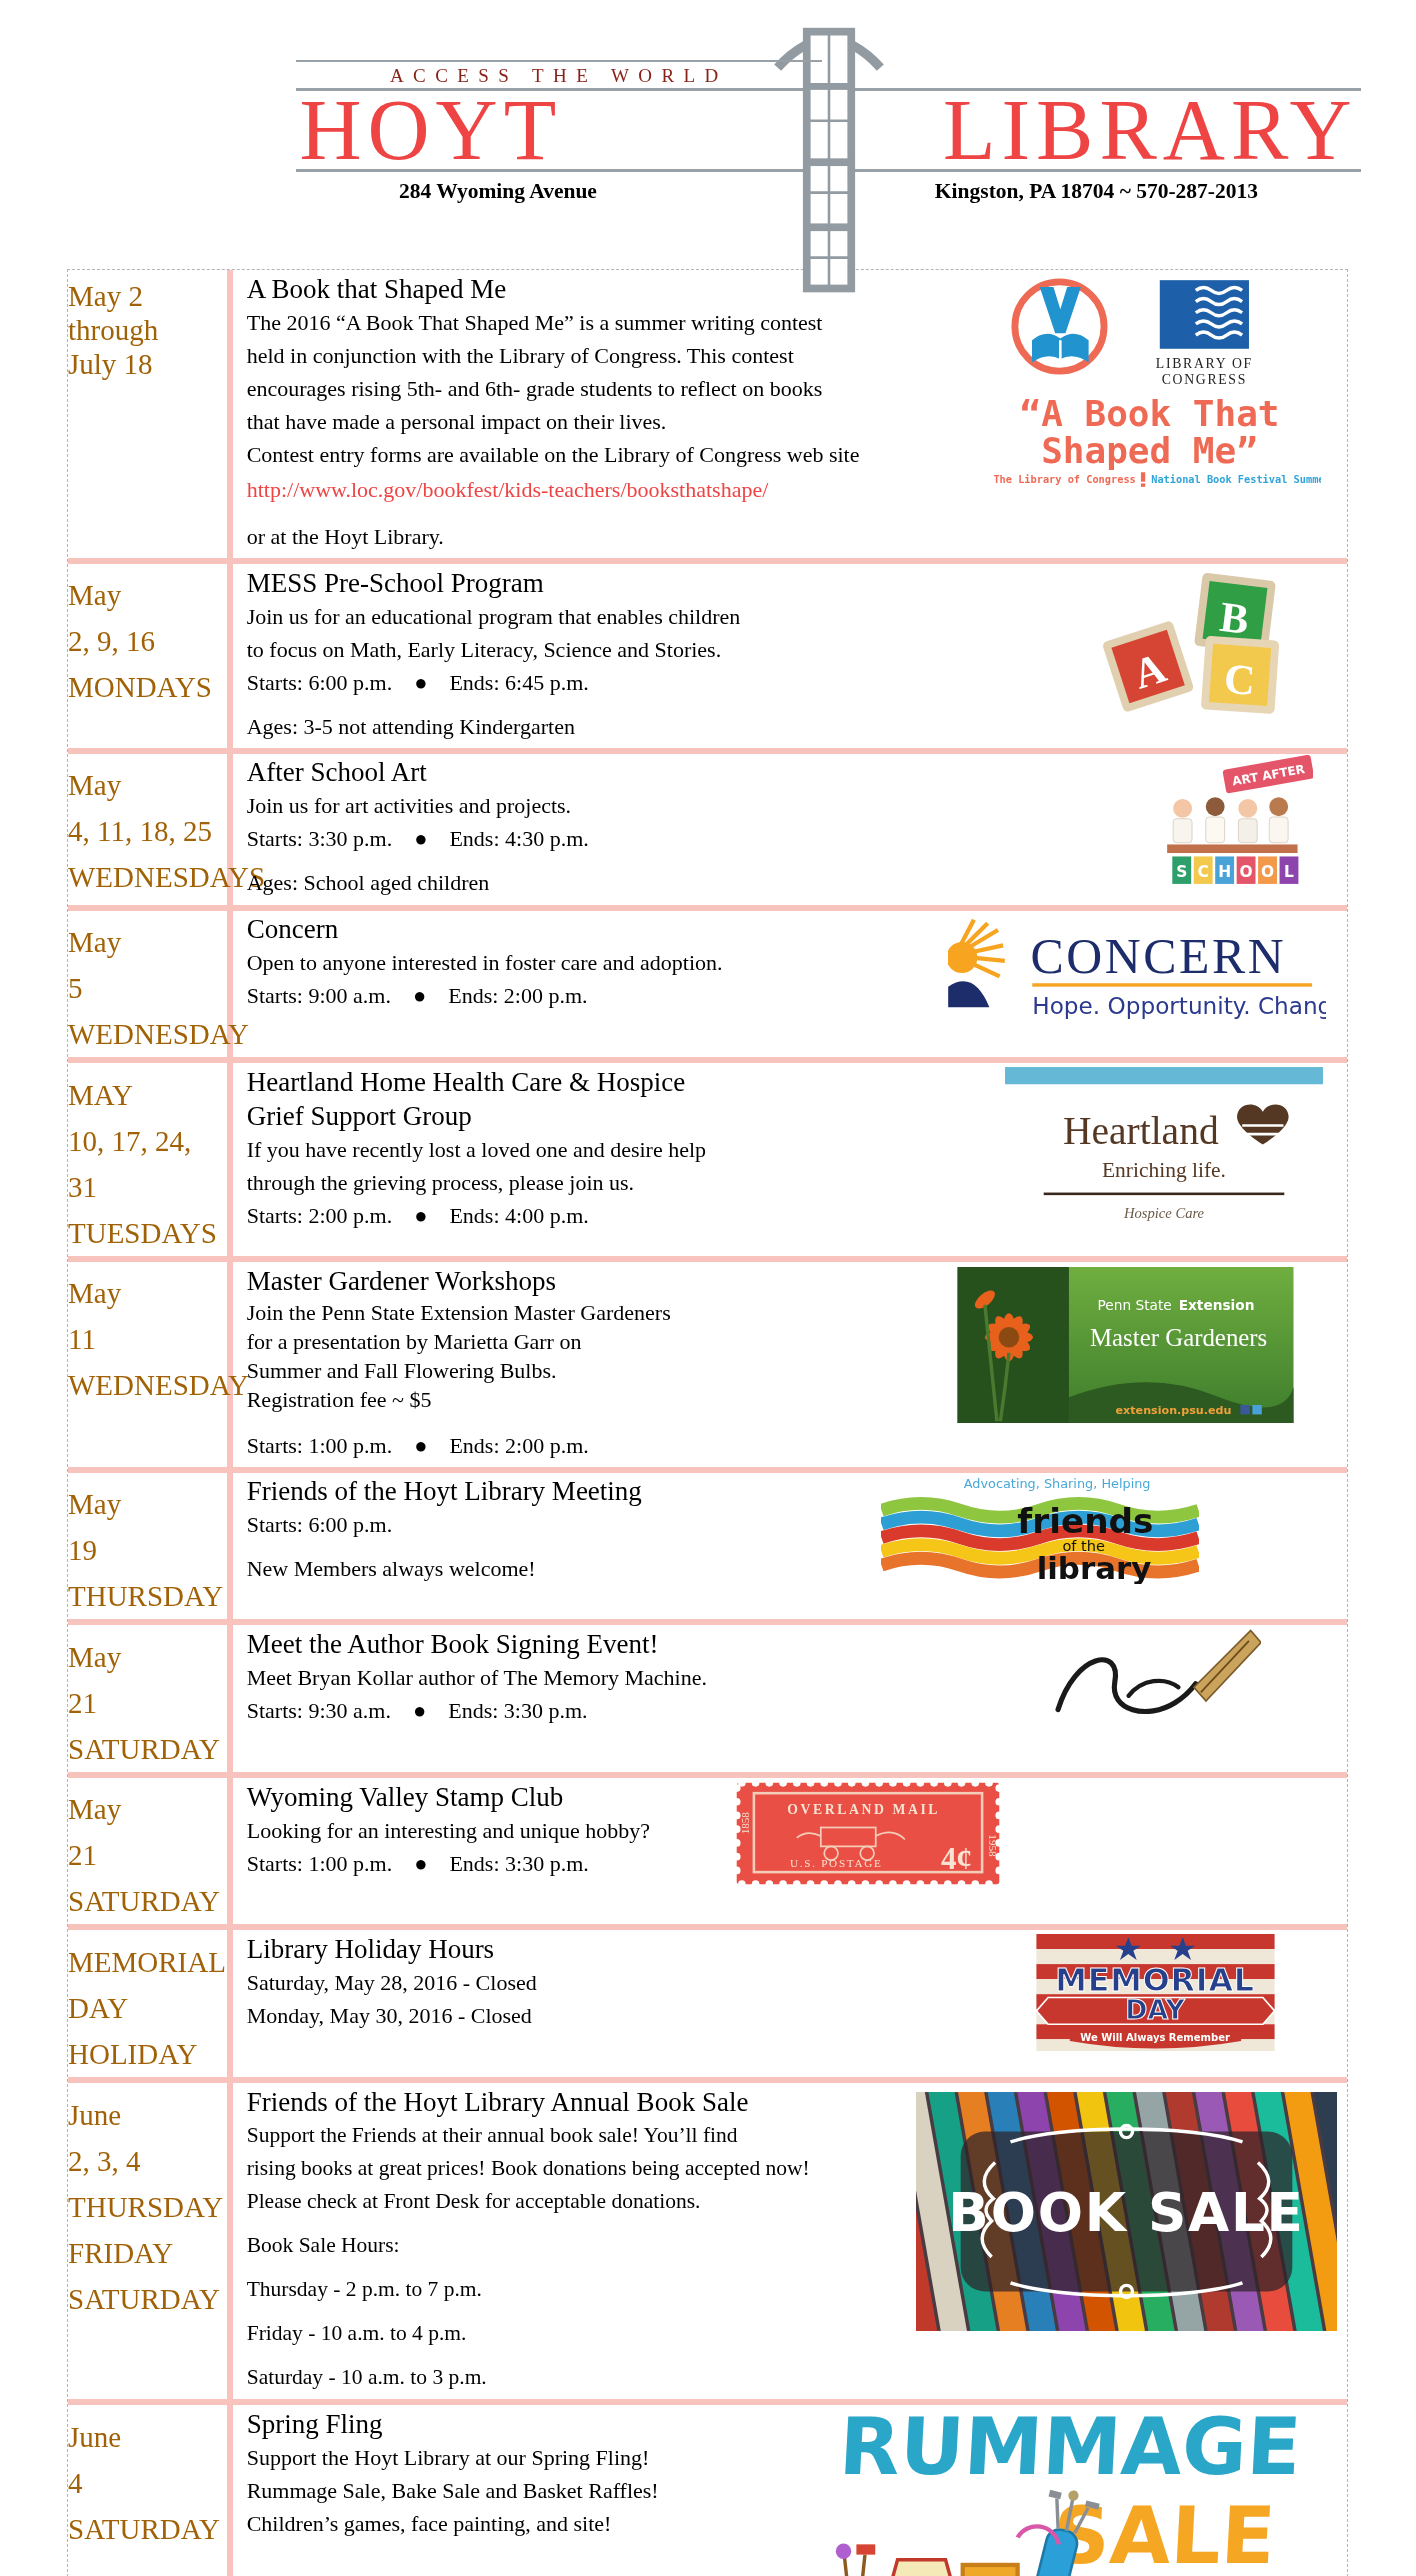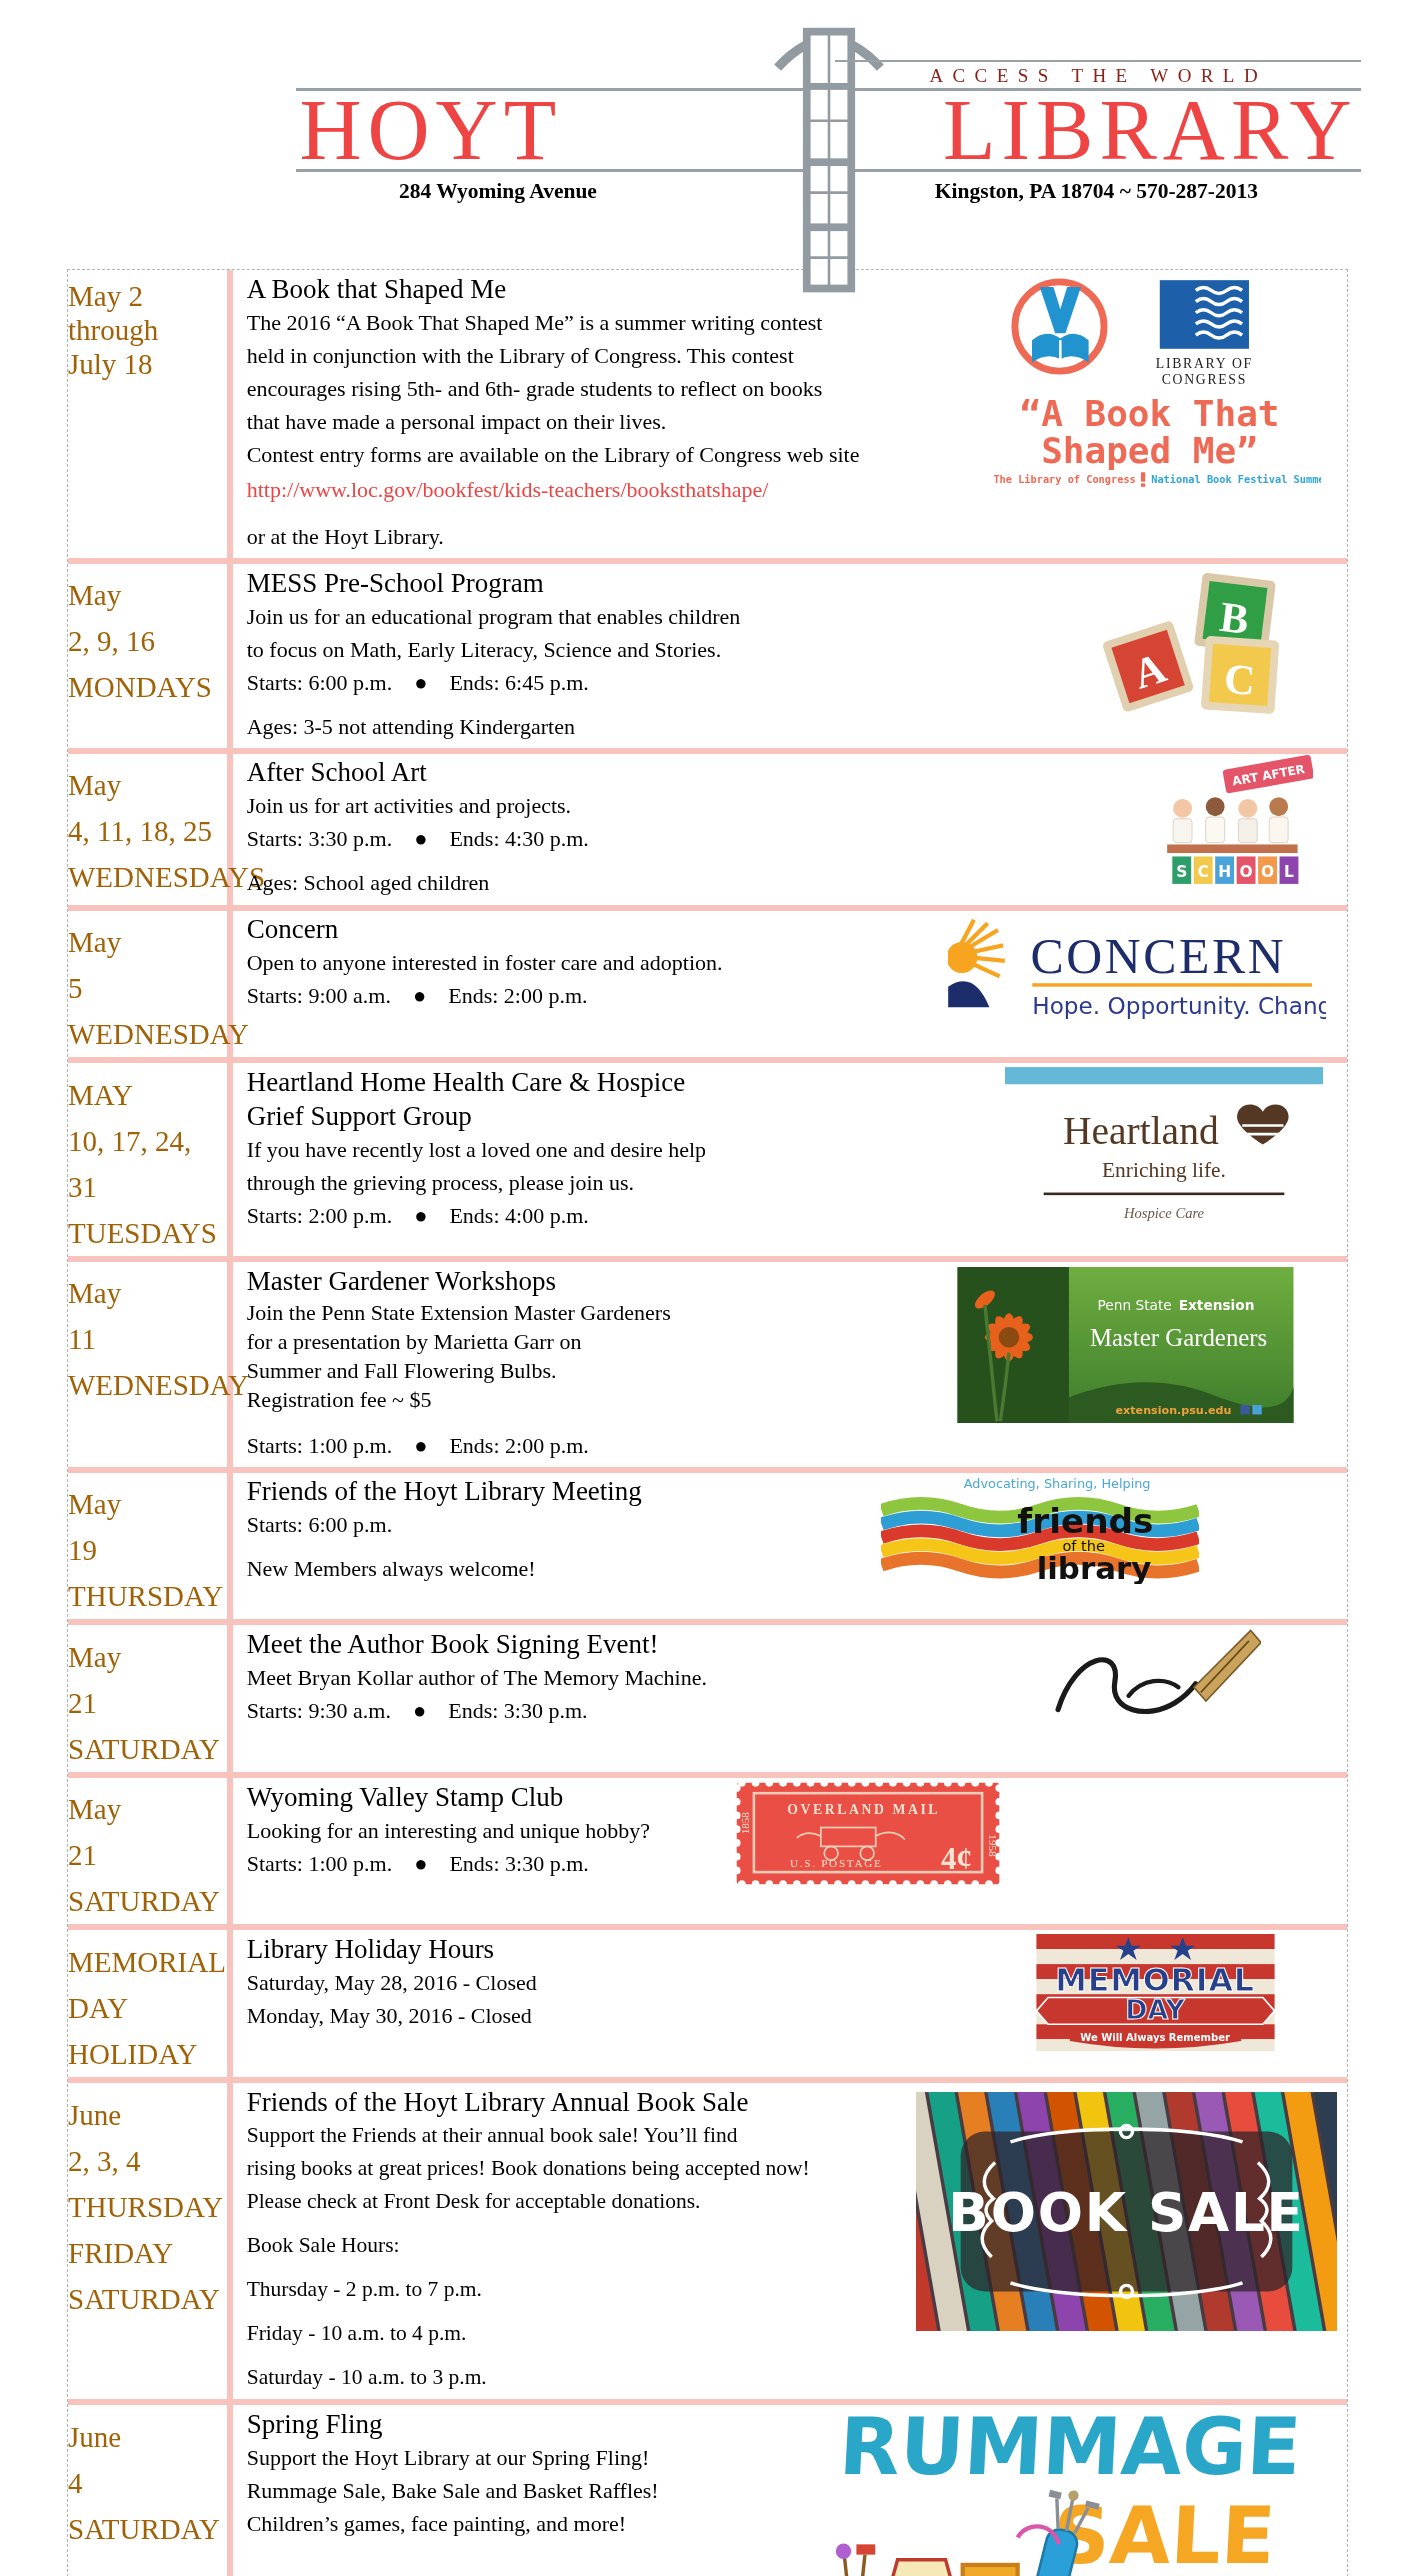--- a/index.html
+++ b/index.html
@@ -1,21 +1,21 @@
 <!DOCTYPE html>
 <html style="font-size:13.7px"><head>
 <meta charset="utf-8">
 <style>
   html,body{margin:0;padding:0;}
   body{width:1417px;height:2576px;background:#fff;position:relative;overflow:hidden;
        font-family:"Liberation Serif","DejaVu Serif",serif;color:#000;}
 
   
   .header{position:absolute;left:296px;top:60px;width:1065px;}
-  .tagline-row{text-align:right;position:relative;z-index:3;}
+  .tagline-row{text-align:left;position:relative;z-index:3;}
   .tagline{display:inline-block;border-top:2.6px solid #99a1a8;padding:2.6px 94px 1.7px;
            font-size:19px;letter-spacing:9.4px;color:#8a241b;font-family:"Liberation Serif",serif;}
   .name-row{display:flex;justify-content:space-between;align-items:flex-end;
             border-top:3.4px solid #99a1a8;border-bottom:3.4px solid #99a1a8;
             padding:1.7px 3.4px 0 3.4px;position:relative;z-index:1;}
   .big-name{font-size:86px;line-height:.88;color:#ef4444;letter-spacing:6px;
             font-family:"Liberation Serif",serif;}
   .addr-row{display:flex;justify-content:space-between;padding:6.9px 103px 0 103px;
             font-weight:bold;font-size:21.5px;color:#000;position:relative;z-index:3;gap:46px;}
   .tower{position:absolute;left:50%;top:-53px;transform:translateX(-50%);z-index:2;}
@@ -505,21 +505,21 @@
       <div class="dates">
         <div>June</div>
         <div>4</div>
         <div>SATURDAY</div>
       </div>
       <div class="content">
         <div class="text-block" style="max-width:567px">
           <div class="title">Spring Fling</div>
           <div class="line">Support the Hoyt Library at our Spring Fling!</div>
           <div class="line">Rummage Sale, Bake Sale and Basket Raffles!</div>
-          <div class="line">Children’s games, face painting, and more!</div>
+          <div class="line">Children’s games, face painting, and site!</div>
           <div class="spacer"></div>
 
         </div>
 
         <div class="evt-img" style="left:582px;top:-3.4px">
           <svg width="515" height="283" viewBox="0 0 600 330">
             <text x="300" y="84" text-anchor="middle" font-size="92" font-weight="bold" fill="#2aa6c8" font-family="DejaVu Sans,sans-serif" transform="skewX(-3)">RUMMAGE</text>
             <text x="415" y="188" text-anchor="middle" font-size="92" font-weight="bold" fill="#f5a623" font-family="DejaVu Sans,sans-serif" transform="skewX(-3)">SALE</text>
             <g transform="translate(0,120)">
               <path d="M10,170 q30,-12 60,0 q30,12 60,0 q30,-12 60,0 q30,12 60,0 q30,-12 60,0" stroke="#3a8f2f" stroke-width="5" fill="none"></path>

